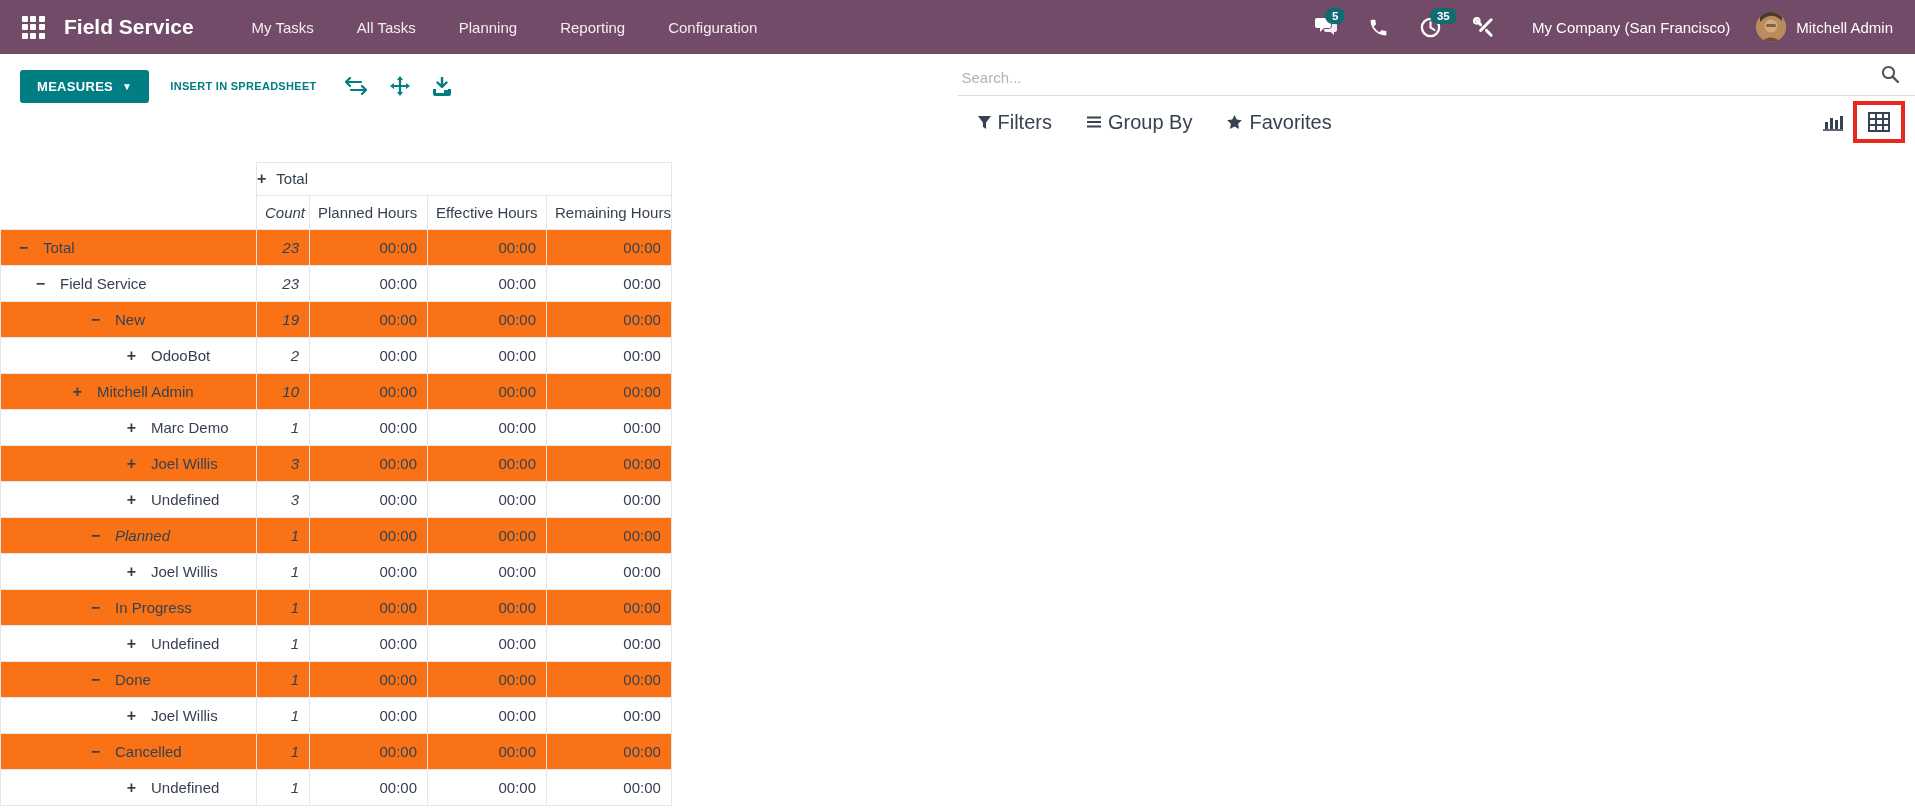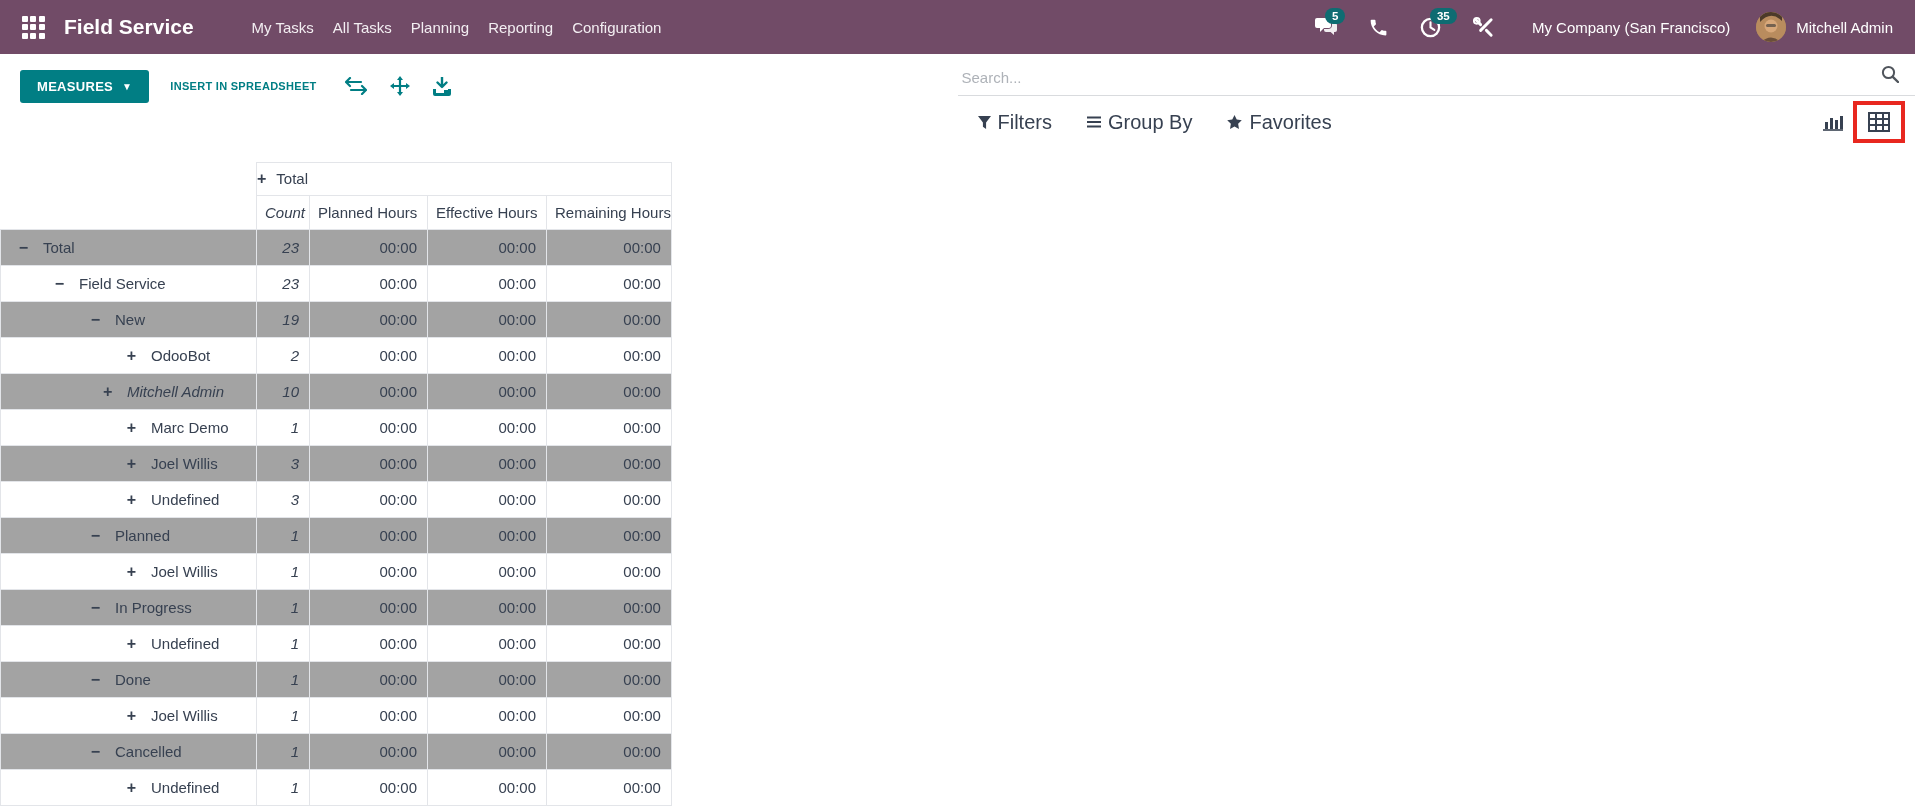--- a/index.html
+++ b/index.html
@@ -8,21 +8,21 @@
 
   
   .navbar { height:54px; background:#714B67; display:flex; align-items:center;
     color:#fff; padding:0 16px; }
   .apps-btn { width:34px; height:34px; display:flex; align-items:center; justify-content:center;
     cursor:pointer; }
   .grid-icon { display:grid; grid-template-columns:repeat(3,6px); grid-template-rows:repeat(3,6px);
     gap:2.5px; }
   .grid-icon span { background:#fff; border-radius:1px; }
   .brand { font-size:21px; font-weight:700; margin-left:14px; white-space:nowrap; }
-  .nav-items { display:flex; margin-left:58px; gap:19px; }
+  .nav-items { display:flex; margin-left:58px; gap:43px; }
   .nav-item { font-size:15px; color:#f3eef2; cursor:pointer; white-space:nowrap; }
   .systray { margin-left:auto; display:flex; align-items:center; gap:0; }
   .tray-btn { position:relative; padding:0 15px; height:54px; display:flex; align-items:center;
     cursor:pointer; }
   .tray-btn svg { display:block; }
   .badge { position:absolute; top:8px; left:26px; background:#0E6C72; color:#fff;
     font-size:11.5px; font-weight:700; border-radius:9px; padding:1px 7px; line-height:14px; }
   .company { font-size:15px; margin:0 26px 0 22px; cursor:pointer; white-space:nowrap; }
   .user { display:flex; align-items:center; gap:10px; cursor:pointer; padding-right:6px; }
   .avatar { width:30px; height:30px; border-radius:50%; overflow:hidden; background:#9a7b5f; }
@@ -60,21 +60,21 @@
   .pivot-wrap { margin-top:14px; }
   table.pivot { border-collapse:collapse; font-size:15px; color:#374151; table-layout:fixed; }
   .pivot th, .pivot td { border:1px solid #e3e5e9; font-weight:400; }
   .pivot .corner { border-top:none; border-left:none; width:256px; }
   .pivot .total-hdr { height:33px; text-align:left; }
   .pivot .col-hdr { height:34px; text-align:left; padding-left:8px; white-space:nowrap;
     overflow:hidden; }
   .col-count { width:53px;font-style:italic; } .col-planned { width:118px; }
   .col-effective { width:119px; } .col-remaining { width:116px; }
   .pivot tbody tr { height:36px; }
-  .pivot tbody tr.odd { background:#a3a3a3; }
+  .pivot tbody tr.odd { background:#f97316; }
   .pivot tbody th { text-align:left; white-space:nowrap; cursor:pointer; }
   .pivot tbody td { text-align:right; padding-right:10px; }
   .tgl { font-weight:700; font-size:16px; margin-right:13px; display:inline-block;
     width:13px; text-align:center; }
   .hdr-plus { font-weight:700; font-size:16px; margin-right:10px; }
 </style>
 </head>
 <body>
 
 <div class="navbar">
@@ -245,42 +245,42 @@
     </thead>
     <tbody>
         <tr class="odd">
           <th style="padding-left: 16px;"><span class="tgl">−</span><span>Total</span></th>
           <td class="col-count">23</td>
           <td class="col-planned">00:00</td>
           <td class="col-effective">00:00</td>
           <td class="col-remaining">00:00</td>
         </tr>
         <tr class="even">
-          <th style="padding-left: 52px;"><span class="tgl">−</span><span>Field Service</span></th>
+          <th style="padding-left: 33px;"><span class="tgl">−</span><span>Field Service</span></th>
           <td class="col-count">23</td>
           <td class="col-planned">00:00</td>
           <td class="col-effective">00:00</td>
           <td class="col-remaining">00:00</td>
         </tr>
         <tr class="odd">
           <th style="padding-left: 88px;"><span class="tgl">−</span><span>New</span></th>
           <td class="col-count">19</td>
           <td class="col-planned">00:00</td>
           <td class="col-effective">00:00</td>
           <td class="col-remaining">00:00</td>
         </tr>
         <tr class="even">
           <th style="padding-left: 124px;"><span class="tgl">+</span><span>OdooBot</span></th>
           <td class="col-count">2</td>
           <td class="col-planned">00:00</td>
           <td class="col-effective">00:00</td>
           <td class="col-remaining">00:00</td>
         </tr>
         <tr class="odd">
-          <th style="padding-left: 100px; font-style: italic;"><span class="tgl">+</span><span>Mitchell Admin</span></th>
+          <th style="padding-left: 70px;"><span class="tgl">+</span><span>Mitchell Admin</span></th>
           <td class="col-count">10</td>
           <td class="col-planned">00:00</td>
           <td class="col-effective">00:00</td>
           <td class="col-remaining">00:00</td>
         </tr>
         <tr class="even">
           <th style="padding-left: 124px;"><span class="tgl">+</span><span>Marc Demo</span></th>
           <td class="col-count">1</td>
           <td class="col-planned">00:00</td>
           <td class="col-effective">00:00</td>
@@ -294,21 +294,21 @@
           <td class="col-remaining">00:00</td>
         </tr>
         <tr class="even">
           <th style="padding-left: 124px;"><span class="tgl">+</span><span>Undefined</span></th>
           <td class="col-count">3</td>
           <td class="col-planned">00:00</td>
           <td class="col-effective">00:00</td>
           <td class="col-remaining">00:00</td>
         </tr>
         <tr class="odd">
-          <th style="padding-left: 88px;"><span class="tgl">−</span><span>Planned</span></th>
+          <th style="padding-left: 88px; font-style: italic;"><span class="tgl">−</span><span>Planned</span></th>
           <td class="col-count">1</td>
           <td class="col-planned">00:00</td>
           <td class="col-effective">00:00</td>
           <td class="col-remaining">00:00</td>
         </tr>
         <tr class="even">
           <th style="padding-left: 124px;"><span class="tgl">+</span><span>Joel Willis</span></th>
           <td class="col-count">1</td>
           <td class="col-planned">00:00</td>
           <td class="col-effective">00:00</td>

